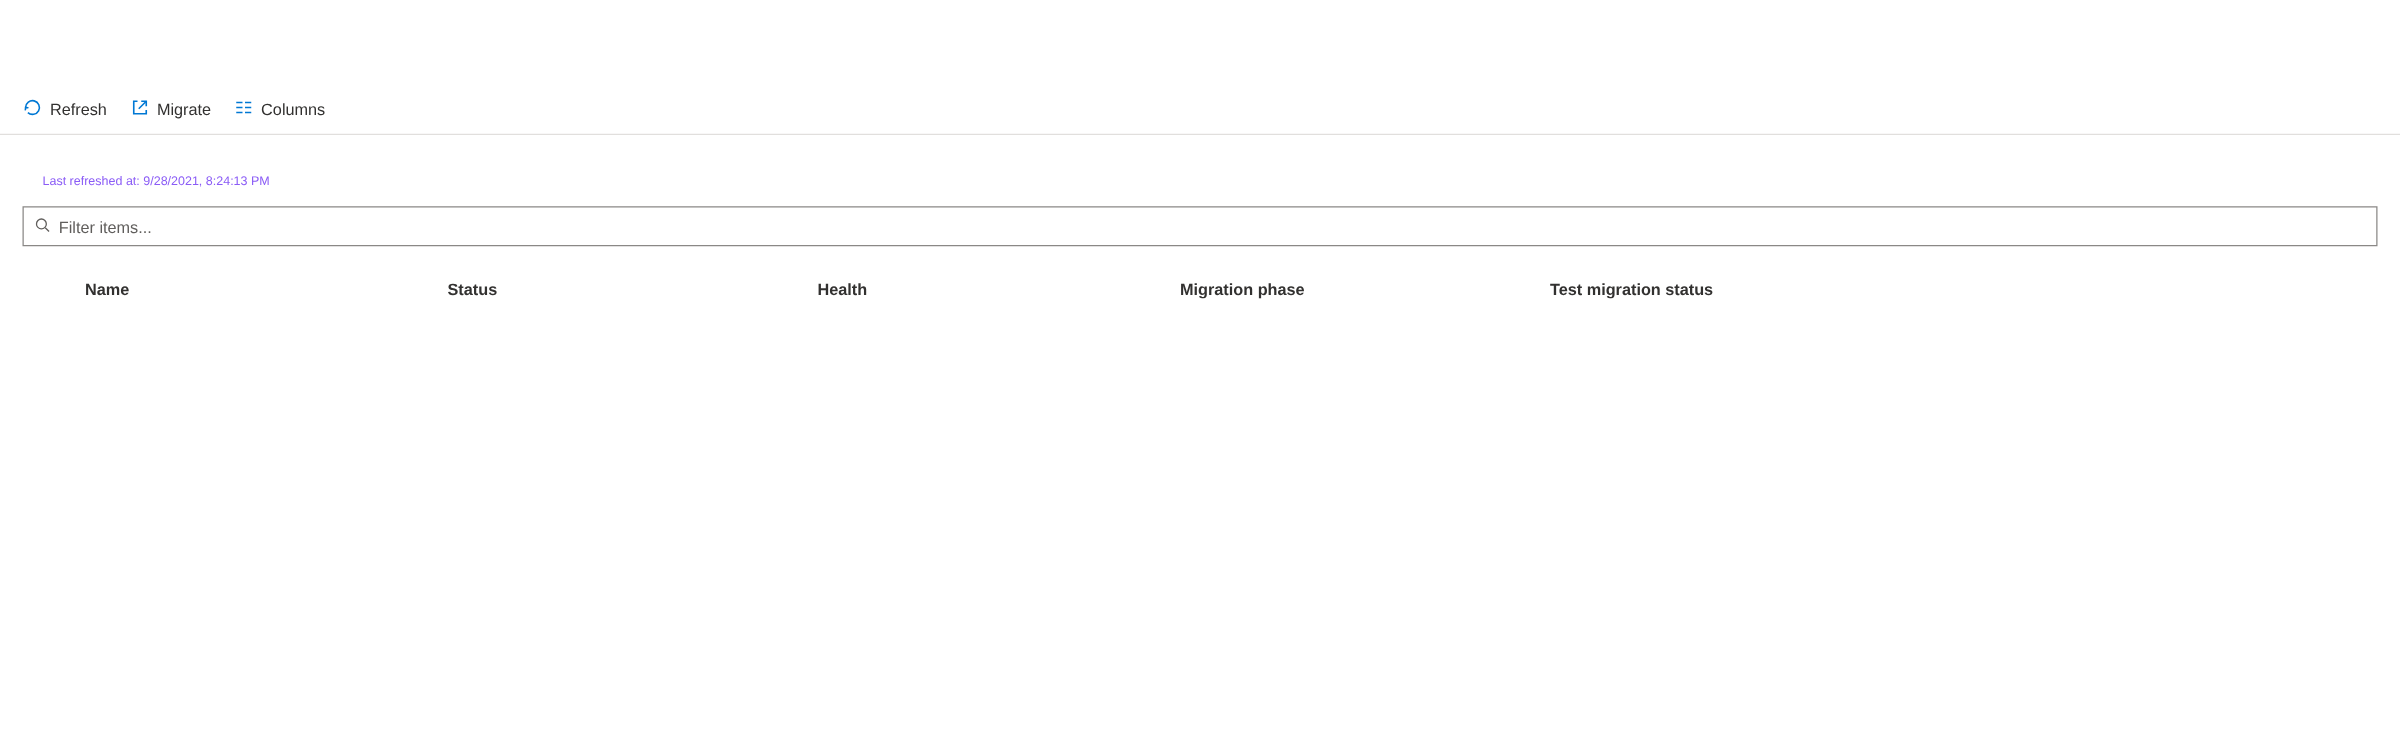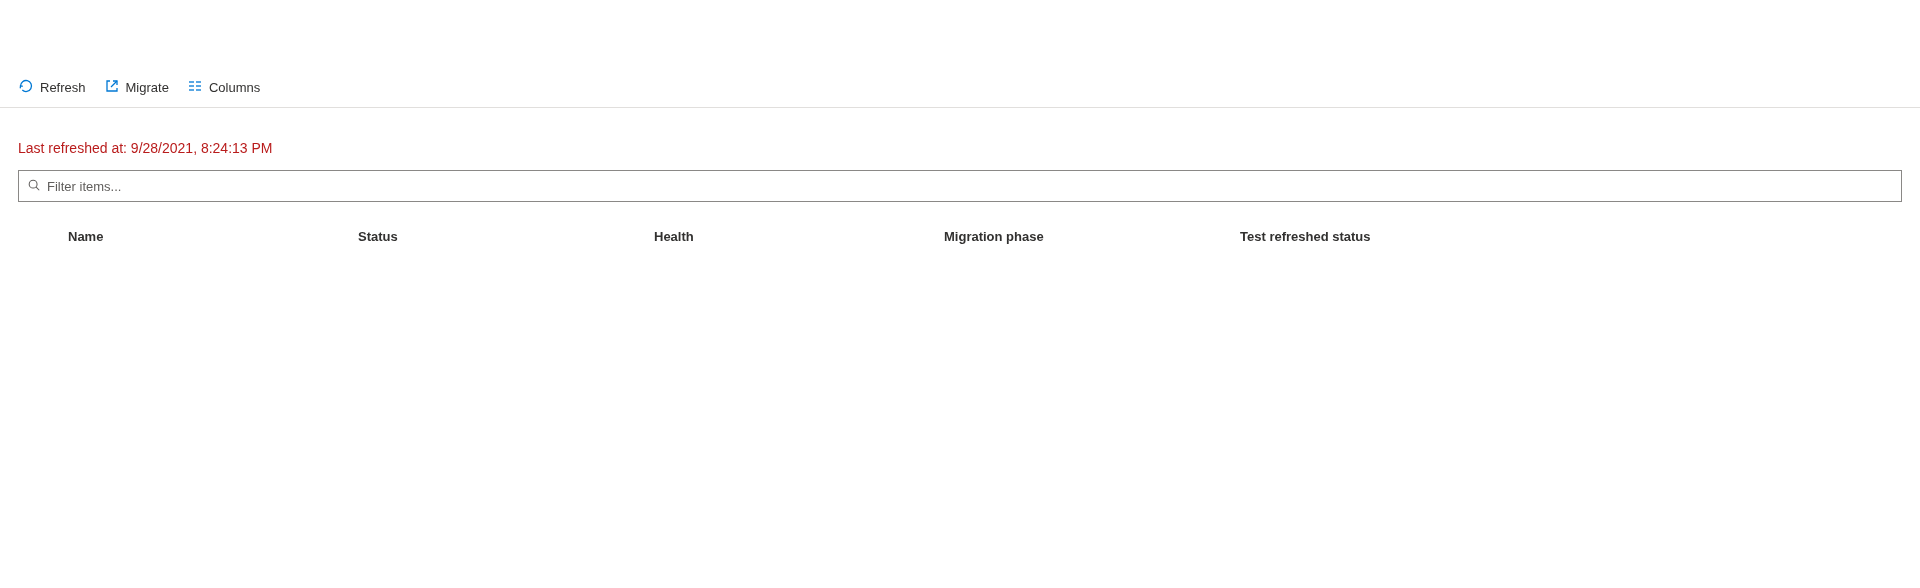--- a/index.html
+++ b/index.html
@@ -42,23 +42,23 @@
     }
     .tab.active::after {
       content: "";
       position: absolute;
       left: 0; right: 0; bottom: 0;
       height: 3px;
       background: #0078d4;
     }
 
     .refresh-line {
-      font-size: 14px;
-      color: #b91c1c;
-      margin: 14px 0 14px 0;
+      font-size: 10px;
+      color: #8b5cf6;
+      margin: 14px 0 14px 16px;
     }
 
     .filter-wrap {
       display: flex;
       align-items: center;
       border: 1px solid #8a8886;
       height: 32px;
       padding: 0 8px;
       gap: 6px;
     }
@@ -162,20 +162,20 @@
     <input class="filter-input" type="text" placeholder="Filter items..." style="">
   </div>
 
   <div class="grid">
     <div class="grid-header">
       <div class="cell"></div>
       <div class="cell">Name</div>
       <div class="cell">Status</div>
       <div class="cell">Health</div>
       <div class="cell">Migration phase</div>
-      <div class="cell">Test refreshed status</div>
+      <div class="cell">Test migration status</div>
       <div class="cell"></div>
       <div class="cell"></div>
     </div>
 
   </div>
 
 </div>
 
 </body></html>

